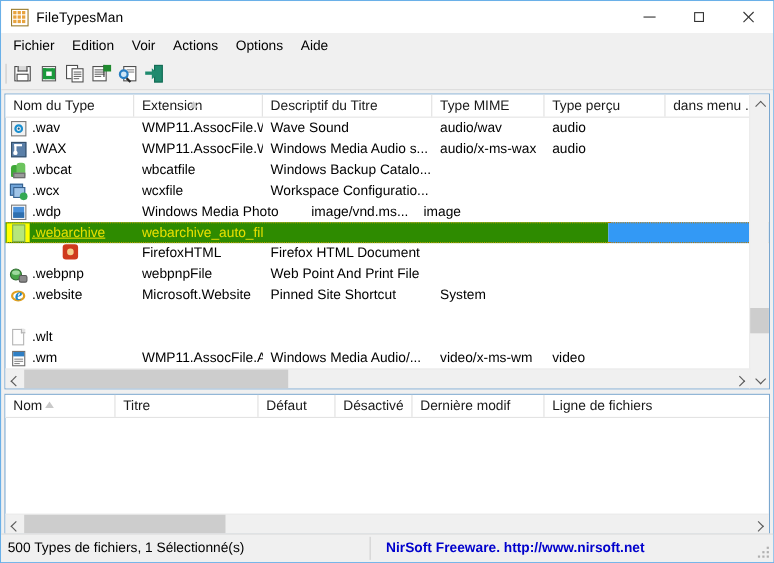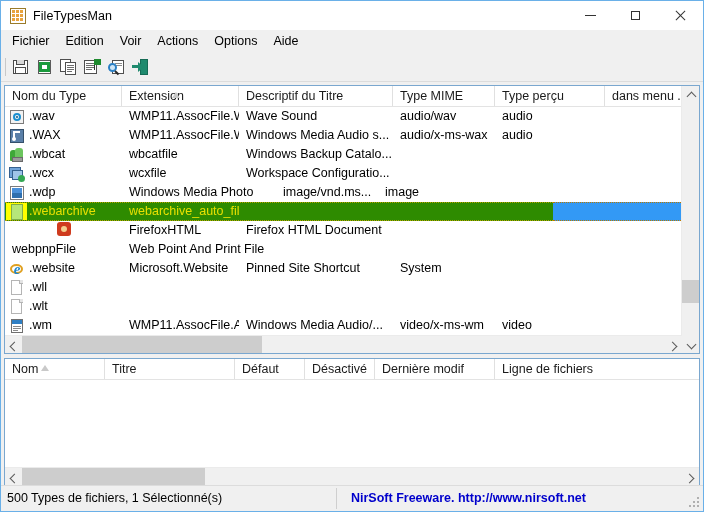--- a/index.html
+++ b/index.html
@@ -472,21 +472,21 @@
           </div>
           <div class="cell" style="width: 154px;">Windows Media Photo</div>
           <div class="cell" style="width: 102px;">image/vnd.ms...</div>
           <div class="cell" style="width: 110px;">image</div>
           <div class="cell" style="width: 94px;"></div>
         </div>
         <div class="row selected">
           <div class="sel-green"></div>
           <div class="sel-blue"></div>
           <div class="sel-yellow"></div>
-          <div class="cell ext" style="width: 117px;">
+          <div class="cell ext" style="width: 117px; text-decoration: underline;">
             <span class="ext-icon fi-webarchive">
               <span class="pg"></span>
             </span>
             <span>.webarchive</span>
           </div>
           <div class="cell" style="width: 117px;">webarchive_auto_file</div>
           <div class="cell" style="width: 154px;"></div>
           <div class="cell" style="width: 102px;"></div>
           <div class="cell" style="width: 110px;"></div>
           <div class="cell" style="width: 94px;"></div>
@@ -499,47 +499,48 @@
             </span>
             <span>.webm</span>
           </div>
           <div class="cell" style="width: 117px;">FirefoxHTML</div>
           <div class="cell" style="width: 154px;">Firefox HTML Document</div>
           <div class="cell" style="width: 102px;"></div>
           <div class="cell" style="width: 110px;"></div>
           <div class="cell" style="width: 94px;"></div>
         </div>
         <div class="row">
+          <div class="cell ext" style="width: 117px;">
+            <span class="ext-icon fi-webpnp">
+              <span class="globe"></span>
+              <span class="glb2"></span>
+              <span class="plug"></span>
+            </span>
+            <span>.webpnp</span>
+          </div>
           <div class="cell" style="width: 117px;">webpnpFile</div>
           <div class="cell" style="width: 154px;">Web Point And Print File</div>
           <div class="cell" style="width: 102px;"></div>
           <div class="cell" style="width: 110px;"></div>
           <div class="cell" style="width: 94px;"></div>
         </div>
         <div class="row">
           <div class="cell ext" style="width: 117px;">
             <span class="ext-icon fi-website">
               <span class="ring"></span>
               <span class="e">e</span>
             </span>
             <span>.website</span>
           </div>
           <div class="cell" style="width: 117px;">Microsoft.Website</div>
           <div class="cell" style="width: 154px;">Pinned Site Shortcut</div>
           <div class="cell" style="width: 110px;">System</div>
           <div class="cell" style="width: 94px;"></div>
         </div>
         <div class="row">
-          <div class="cell ext" style="width: 117px;">
-            <span class="ext-icon fi-page">
-              <span class="pg"></span>
-              <span class="fold"></span>
-            </span>
-            <span>.wll</span>
-          </div>
           <div class="cell" style="width: 117px;"></div>
           <div class="cell" style="width: 154px;"></div>
           <div class="cell" style="width: 102px;"></div>
           <div class="cell" style="width: 110px;"></div>
           <div class="cell" style="width: 94px;"></div>
         </div>
         <div class="row">
           <div class="cell ext" style="width: 117px;">
             <span class="ext-icon fi-page">
               <span class="pg"></span>

